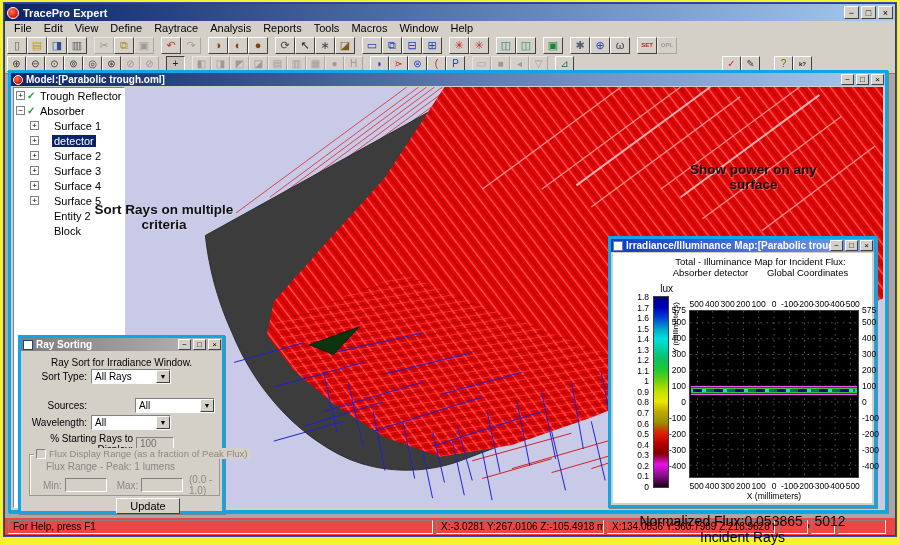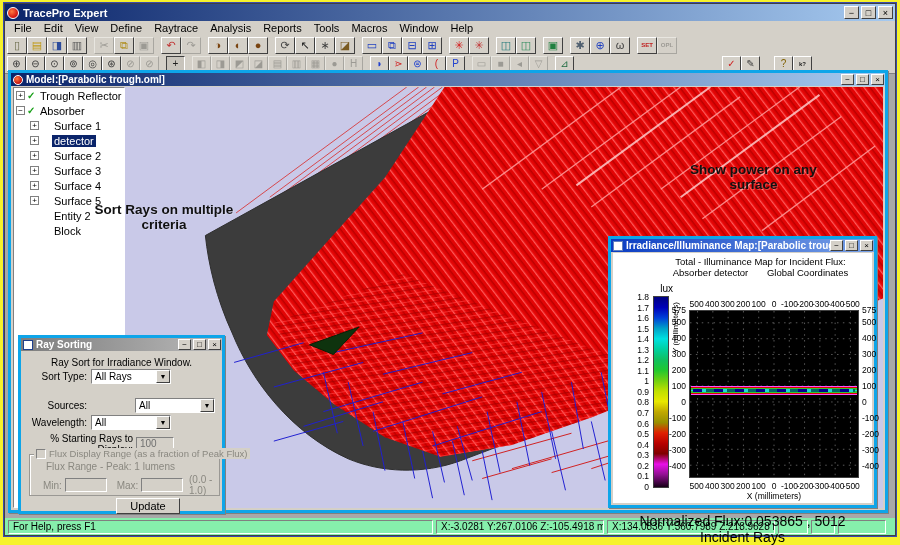--- a/index.html
+++ b/index.html
@@ -31,21 +31,21 @@
           padding:0; overflow:hidden; font-family:"Liberation Sans", sans-serif; }
   .tb2 .tbtn { width:19px; height:16px; font-size:10px; line-height:14px; }
   .tbtn.disabled { color:#9c9a94 !important; border-color:#e8e6e0 #a8a6a0 #a8a6a0 #e8e6e0; }
   .tbtn.pressed { border-color:#404040 #fff #fff #404040; background:#c8c4bc; }
   .tbtn.sep { margin-left:7px; }
   .tbtn.gap { margin-left:148px; }
   .tbtn.gap2 { margin-left:14px; }
   .tbtn.txt { font-size:6px; font-weight:bold; line-height:15px; letter-spacing:0; }
   #client { flex:1 1 auto; background:#a8a8a8; position:relative; }
   .statusbar { height:17px; flex:0 0 auto; display:flex; align-items:center; gap:3px;
-               padding:1px 3px; font-size:10px; background:#86efac; }
+               padding:1px 3px; font-size:10px; background:#ef4444; }
   .spane { height:14px; border:1px solid; border-color:#808080 #fff #fff #808080;
            padding:0 4px; line-height:12px; white-space:nowrap; overflow:hidden; }
   .sp-help { width:425px; } .sp-c1 { width:168px; } .sp-c2 { width:168px; }
   .sp-e1 { width:30px; } .sp-e2 { width:24px; } .sp-e3 { width:48px; }
 
   
   .childwin { position:absolute; background:#d4d0c8; border:3px solid #0ea5e9;
               box-shadow:1px 1px 0 #808080; }
   .cw-title { height:13px; display:flex; align-items:center; padding:0 1px;
               color:#fff; font-size:10px; font-weight:bold; }

